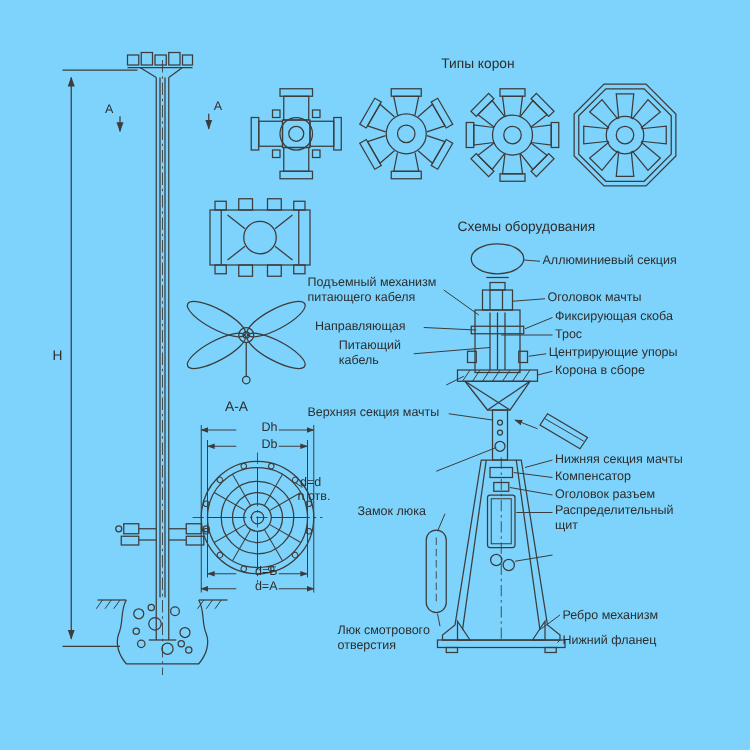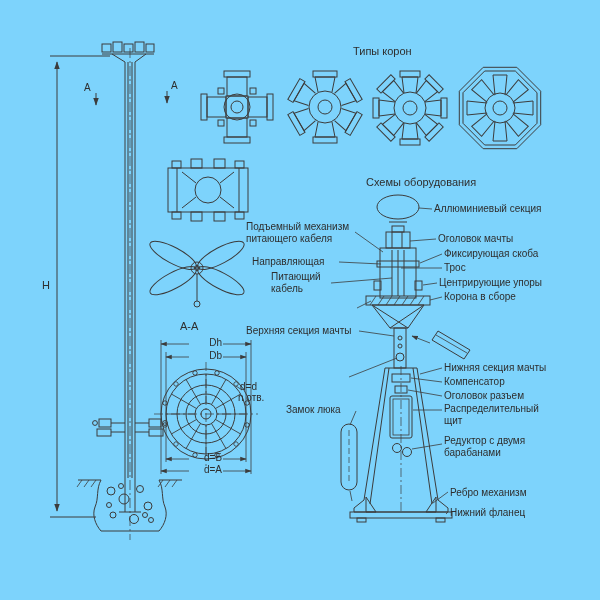--- a/index.html
+++ b/index.html
@@ -391,28 +391,28 @@
   <div class="lbl nw" style="left:240px;top:381px">d=d</div>
   <div class="lbl nw" style="left:238px;top:392px">n отв.</div>
   <div class="lbl c" style="left:190px;top:452px;width:32px">d=Б</div>
   <div class="lbl c" style="left:190px;top:464px;width:32px">d=A</div>
 
   <div class="lbl r" style="left:246px;top:221px;width:108px">Подъемный механизм питающего кабеля</div>
   <div class="lbl r nw" style="left:252px;top:256px;width:86px">Направляющая</div>
   <div class="lbl r" style="left:271px;top:271px;width:58px">Питающий кабель</div>
   <div class="lbl r nw" style="left:246px;top:325px;width:112px">Верхняя секция мачты</div>
   <div class="lbl r nw" style="left:286px;top:404px;width:60px">Замок люка</div>
+  <div class="lbl r" style="left:270px;top:499px;width:86px">Люк смотрового отверстия</div>
 
   <div class="lbl nw" style="left:434px;top:203px">Аллюминиевый секция</div>
   <div class="lbl nw" style="left:438px;top:233px">Оголовок мачты</div>
   <div class="lbl nw" style="left:444px;top:248px">Фиксирующая скоба</div>
   <div class="lbl nw" style="left:444px;top:262px">Трос</div>
   <div class="lbl nw" style="left:439px;top:277px">Центрирующие упоры</div>
   <div class="lbl nw" style="left:444px;top:291px">Корона в сборе</div>
   <div class="lbl nw" style="left:444px;top:362px">Нижняя секция мачты</div>
   <div class="lbl nw" style="left:444px;top:376px">Компенсатор</div>
   <div class="lbl nw" style="left:444px;top:390px">Оголовок разъем</div>
   <div class="lbl" style="left:444px;top:403px;width:104px">Распределительный щит</div>
-  <div class="lbl" style="left:444px;top:435px;width:96px">Редуктор с двумя барабанами</div>
   <div class="lbl nw" style="left:450px;top:487px">Ребро механизм</div>
   <div class="lbl nw" style="left:450px;top:507px">Нижний фланец</div>
 
 </div>
 
 </body></html>

